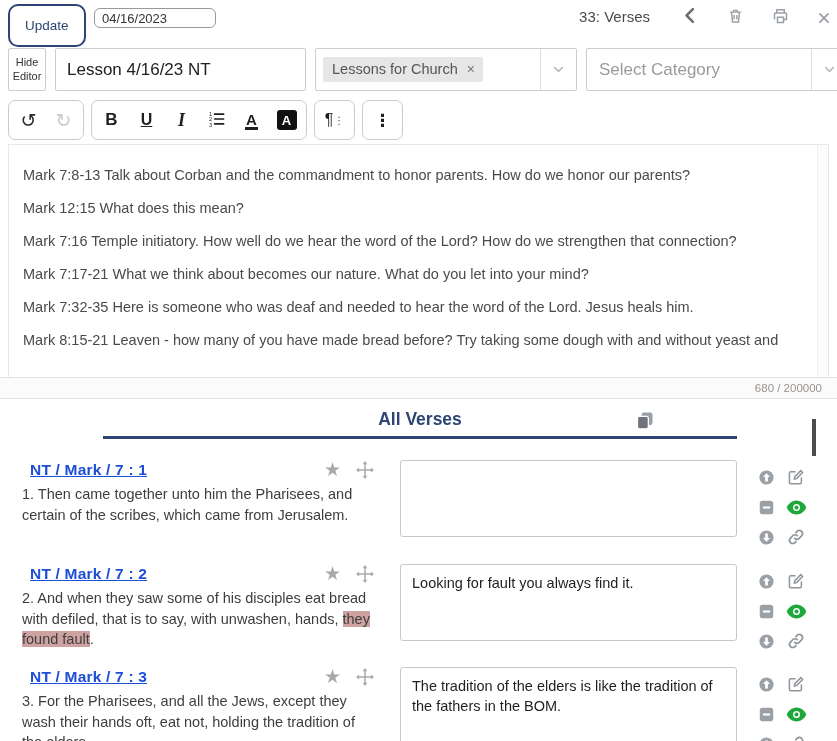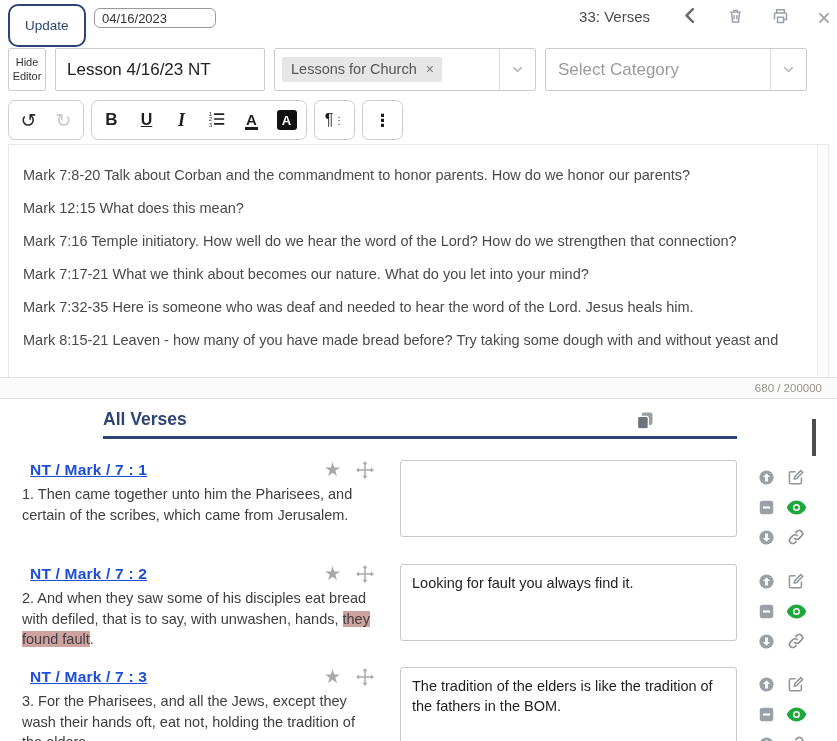--- a/index.html
+++ b/index.html
@@ -29,21 +29,21 @@
   .tb-icon.chev { color:#6b6f73; }
   .tb-icon svg { display:block; }
 
   
   .meta-row { position:absolute; left:8px; top:48px; height:43px; display:flex; gap:9px; }
   .hide-editor {
     width:38px; height:43px; border:1px solid #ccc; background:#fff; border-radius:2px;
     font-size:11px; line-height:1.25; color:#333; font-family:inherit; cursor:pointer; padding:2px;
   }
   .title-input {
-    width:210px; height:43px; border:1px solid #ccc; border-radius:2px;
+    width:251px; height:43px; border:1px solid #ccc; border-radius:2px;
     font-size:17px; color:#222; padding:0 11px; font-family:inherit;
   }
   .select {
     position:relative; height:43px; border:1px solid #ccc; border-radius:2px; background:#fff;
     display:flex; align-items:center; cursor:pointer;
   }
   .tag-select { width:262px; padding-left:7px; }
   .cat-select { width:262px; padding-left:12px; }
   .select-arrow {
     position:absolute; right:0; top:0; height:100%; width:36px;
@@ -95,21 +95,21 @@
   }
   .editor-track { position:absolute; right:0; top:0; width:11px; height:233px; border-left:1px solid #f0f0f0; background:#fcfcfc; }
   .counter-bar {
     position:absolute; left:0; top:377px; width:837px; height:22px;
     background:#fbfbfb; border-top:1px solid #e3e3e3; border-bottom:1px solid #e3e3e3;
     font-size:11.5px; color:#9a948e; text-align:right; line-height:20px; padding-right:15px;
   }
 
   
   .verses-header { position:absolute; left:103px; top:409px; width:634px; }
-  .verses-title { font-size:17.5px; font-weight:bold; color:#2d4575; }
+  .verses-title { text-align:center; font-size:17.5px; font-weight:bold; color:#2d4575; }
   .copy-icon { position:absolute; right:82px; top:1px; cursor:pointer; }
   .verses-underline { margin-top:6px; height:3px; background:#2d4575; }
   .list-scroll-thumb { position:absolute; left:812px; top:419px; width:4px; height:37px; background:#4d4d4d; }
 
   
   .verse-row { position:absolute; left:0; width:837px; height:103px; }
   .v-ref-row { position:absolute; left:22px; top:8px; width:352px; display:flex; align-items:center; }
   .v-ref {
     font-size:15.5px; font-weight:bold; color:#1d4ed8; text-decoration:underline;
     letter-spacing:0.2px; cursor:pointer;margin-left:8px;
@@ -225,21 +225,21 @@
         <span>¶</span>
           <span class="pil-dots glyph">⋮</span>
       </button>
     </div>
     <div class="tb-group">
       <button class="tb-btn btn-more glyph">⋮</button>
     </div>
   </div>
 
   <div class="editor">
-    <p>Mark 7:8-20 Talk about Corban and the commandment to honor parents. How do we honor our parents?</p>
+    <p>Mark 7:8-13 Talk about Corban and the commandment to honor parents. How do we honor our parents?</p>
     <p>Mark 12:15 What does this mean?</p>
     <p>Mark 7:16 Temple initiatory. How well do we hear the word of the Lord? How do we strengthen that connection?</p>
     <p>Mark 7:17-21 What we think about becomes our nature. What do you let into your mind?</p>
     <p>Mark 7:32-35 Here is someone who was deaf and needed to hear the word of the Lord. Jesus heals him.</p>
     <p>Mark 8:15-21 Leaven - how many of you have made bread before? Try taking some dough with and without yeast and</p>
     <div class="editor-track"></div>
   </div>
   <div class="counter-bar">
     <span>680 / 200000</span>
   </div>

